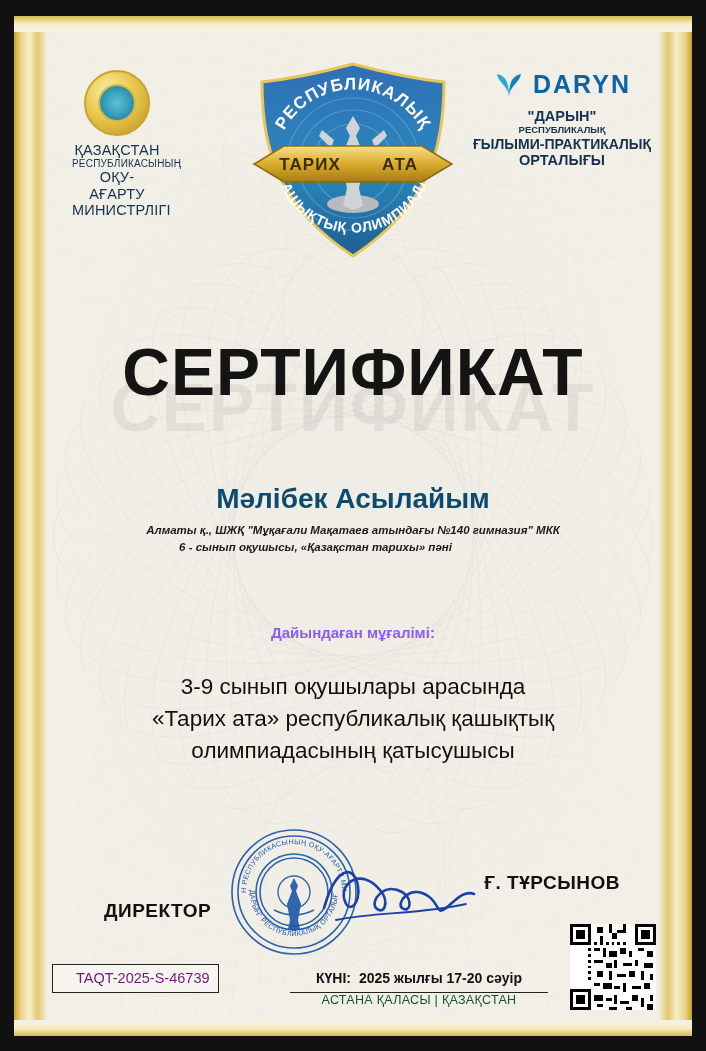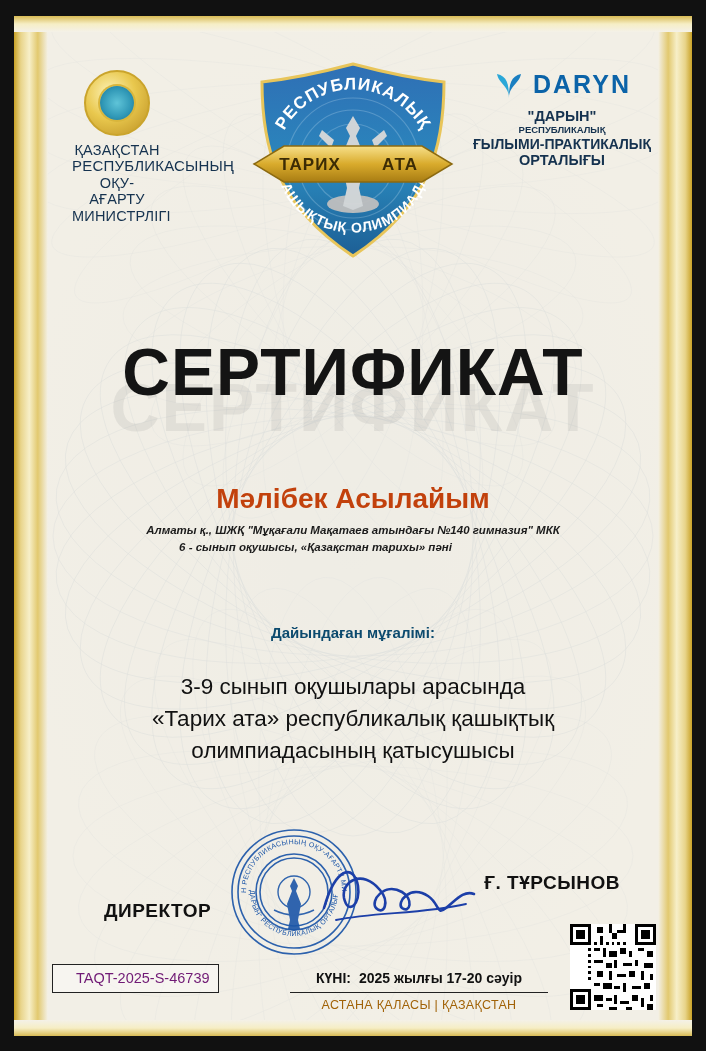--- a/index.html
+++ b/index.html
@@ -109,21 +109,21 @@
     box-shadow: 0 0 0 2px #d9b63c;
   }
   .min-text {
     margin-top: 6px;
     color: #15324f;
     font-weight: normal;
     line-height: 1.12;
     letter-spacing: .2px;
   }
   .min-l1 { font-size: 14.5px; }
-  .min-l2 { font-size: 15px; text-align: center; }
+  .min-l2 { font-size: 10px; text-align: center; }
   .min-l3 { font-size: 14.5px; }
   .min-l4 { font-size: 14.5px; }
 
   .emblem-right {
     position: absolute;
     right: 40px;
     top: 14px;
     width: 180px;
     text-align: center;
   }
@@ -193,21 +193,21 @@
 
   
   .recipient-name {
     position: absolute;
     top: 467px;
     left: 0;
     width: 678px;
     text-align: center;
     font-size: 28px;
     font-weight: bold;
-    color: #c2410c;
+    color: #0c4a6e;
   }
   .recipient-line1 {
     position: absolute;
     top: 508px;
     left: 0;
     width: 678px;
     text-align: center;
     font-size: 11.5px;
     font-weight: bold;
     font-style: italic;
@@ -227,21 +227,21 @@
   }
 
   .teacher-label {
     position: absolute;
     top: 608px;
     left: 0;
     width: 678px;
     text-align: center;
     font-size: 15px;
     font-weight: bold;
-    color: #0c4a6e;
+    color: #8b5cf6;
   }
   .teacher-name {
     position: absolute;
     top: 632px;
     left: 0;
     width: 678px;
     text-align: center;
     font-size: 15px;
     color: #111;
   }
@@ -316,23 +316,22 @@
     color: #111;
     padding-bottom: 6px;
     border-bottom: 1.4px solid #222;
     display: flex;
     justify-content: center;
     gap: 8px;
   }
   .date-label { font-weight: bold; }
   .date-value { font-weight: bold; }
   .city-row {
-    margin-top: 5px;
     font-size: 12.5px;
-    color: #a16207;
+    color: #14532d;
     letter-spacing: .3px;
   }
   .qr {
     position: absolute;
     right: 36px;
     top: 908px;
     width: 86px;
     height: 86px;
     background: #fff;
   }

